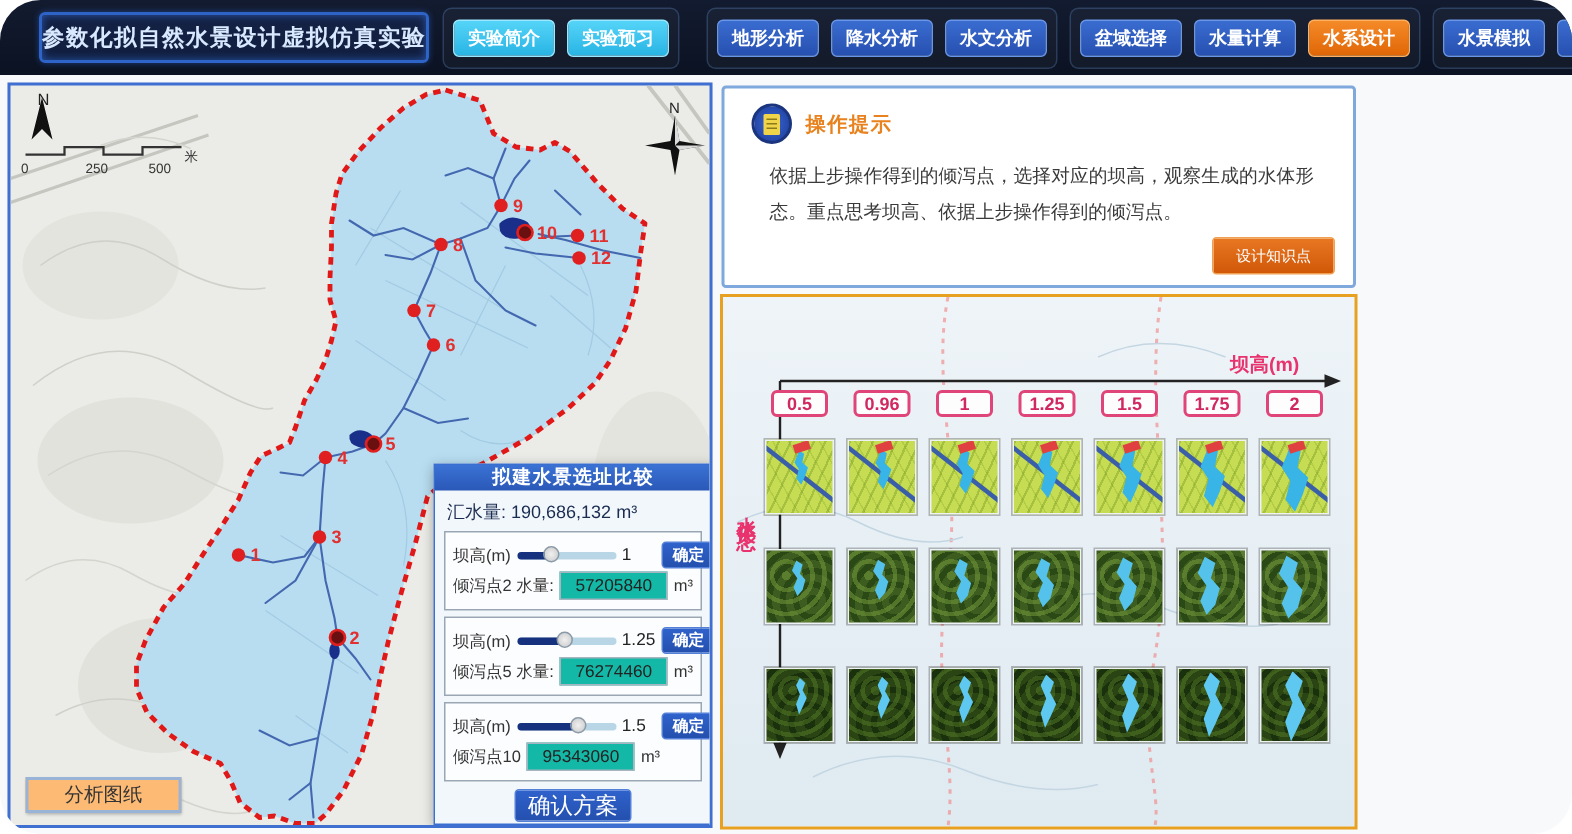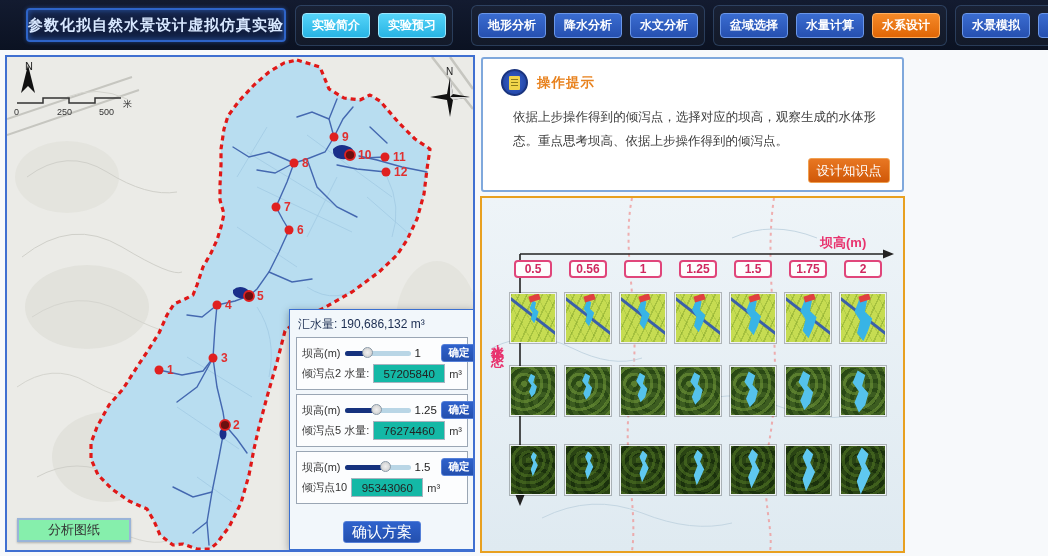--- a/index.html
+++ b/index.html
@@ -1,18 +1,18 @@
 <!DOCTYPE html>
 <html><head>
 <meta charset="utf-8">
 <style>
   * { margin:0; padding:0; box-sizing:border-box; }
   html,body { background:#ffffff; }
   body { font-family:"Liberation Sans", sans-serif; }
-  .app { position:relative; width:1048px; height:556px; background:#f7f9fb; overflow:hidden; }
+  .app { position:relative; width:1048px; height:556px; background:#f7f9fb; overflow:hidden;border-radius:27px; }
 
   
   .header { position:absolute; left:0; top:0; width:1048px; height:50px;
     background:linear-gradient(#131b30,#0b1222); display:flex; align-items:center; padding:0 4px 0 26px; gap:9px; }
   .title-box { width:264px; height:34px; border:2px solid #2e64c8; border-radius:4px;
     background:rgba(25,48,105,.4); box-shadow:0 0 6px rgba(60,130,255,.55) inset, 0 0 4px rgba(60,130,255,.4);
     color:#d8e8ff; font-size:15px; font-weight:bold; letter-spacing:1px;
     display:flex; align-items:center; justify-content:center; white-space:nowrap; }
   .btn-group { display:flex; gap:8px; padding:7px 6px; border:1px solid rgba(120,180,255,.22);
     border-radius:6px; background:rgba(255,255,255,.03); }
@@ -20,22 +20,22 @@
     display:flex; align-items:center; justify-content:center; white-space:nowrap; cursor:pointer; }
   .hbtn.cyan { background:linear-gradient(#55d4f8,#28b4e4); border:1px solid #9ae8ff; }
   .hbtn.blue { background:linear-gradient(#3a6cd0,#2650b0); border:1px solid #6a96e8; }
   .hbtn.active { background:linear-gradient(#f58a28,#e06606); border:1px solid #ffb060; }
   .hdr-divider { width:1px; height:26px; background:rgba(200,220,255,.45); }
 
   
   .map-panel { position:absolute; left:5px; top:55px; width:470px; height:497px;
     border:2px solid #3f6fd1; background:#ebebe7; overflow:hidden; }
   .map-panel svg.map-canvas { position:absolute; left:0; top:0; }
-  .analysis-btn { position:absolute; left:10px; bottom:8px; width:114px; height:24px;
-    background:#86efac; border:2px solid #9ab4d8; box-shadow:0 1px 2px rgba(0,0,0,.25);
+  .analysis-btn { position:absolute; left:10px; bottom:8px; width:104px; height:24px;
+    background:#fdba74; border:2px solid #9ab4d8; box-shadow:0 1px 2px rgba(0,0,0,.25);
     color:#333; font-size:13px; display:flex; align-items:center; justify-content:center; cursor:pointer; }
 
   
   .cmp { position:absolute; left:282px; top:252px; width:186px; height:241px;
     background:#f2f7fb; border:1px solid #3a6fd0; box-shadow:0 2px 8px rgba(0,0,0,.35);
     display:flex; flex-direction:column; }
   .cmp-title { height:22px; background:linear-gradient(#3a72d4,#2a58b8); color:#fff; font-size:12.5px; font-weight:bold;
     display:flex; align-items:center; justify-content:center; letter-spacing:1px; }
   .cmp-total { font-size:12px; color:#1a2c50; padding:6px 8px 2px 8px; white-space:nowrap; }
   .cmp-body { flex:1; padding:2px 6px; display:flex; flex-direction:column; gap:4px; }
@@ -62,21 +62,21 @@
   .tips-head { display:flex; align-items:center; gap:9px; padding:10px 18px 0 18px; }
   .doc-icon { width:27px; height:27px; border-radius:50%; background:radial-gradient(#3a66d0,#1c3c9a);
     border:2px solid #1a347e; display:flex; align-items:center; justify-content:center; }
   .doc-icon .page { width:11px; height:14px; background:#f0d44a; border-radius:1px; position:relative; }
   .doc-icon .page::before { content:""; position:absolute; left:2px; top:3px; width:7px; height:1.5px;
     background:#8a7a1a; box-shadow:0 3px 0 #8a7a1a, 0 6px 0 #8a7a1a; }
   .tips-title { color:#e8821e; font-size:13.5px; font-weight:bold; letter-spacing:1px; }
   .tips-body { padding:10px 26px 0 30px; font-size:12.5px; color:#3a3a3a; line-height:1.9; text-align:justify; }
   .kp-btn { position:absolute; right:12px; bottom:7px; width:82px; height:25px;
     background:linear-gradient(#e87722,#d05808); border:1px solid #f0a050; border-radius:3px;
-    color:#fff; font-size:13px; display:flex; align-items:center; justify-content:center; cursor:pointer; }
+    color:#fff; font-size:10px; display:flex; align-items:center; justify-content:center; cursor:pointer; }
 
   
   .matrix { position:absolute; left:480px; top:196px; width:425px; height:357px;
     border:2px solid #e8a020; background:linear-gradient(#eef4f8,#dfeaf1); overflow:hidden; }
   .matrix svg.mx-bg { position:absolute; left:0; top:0; }
   .mx-xlabel { position:absolute; left:338px; top:36px; color:#e8336e; font-size:13px; font-weight:bold; }
   .mx-ylabel { position:absolute; left:6px; top:136px; color:#e8336e; font-size:13px; font-weight:bold;
     writing-mode:vertical-rl; letter-spacing:3px; }
   .hval { position:absolute; top:62px; width:38px; height:18px; background:#fdfdfd; border:2px solid #e0457a;
     border-radius:4px; color:#d02860; font-size:12px; font-weight:bold;
@@ -295,20 +295,21 @@
         <text x="-4" y="-22" font-size="10" fill="#222">N</text>
         <polygon points="0,-20 3,-3 20,0 3,3 0,20 -3,3 -20,0 -3,-3" fill="#111"></polygon>
         <polygon points="0,-20 3,-3 0,0" fill="#fff" opacity="0.85"></polygon>
         <polygon points="20,0 3,3 0,0" fill="#fff" opacity="0.85"></polygon>
       </g>
     </svg>
 
     <div class="analysis-btn">分析图纸</div>
 
     <div class="cmp">
+      <div class="cmp-title">拟建水景选址比较</div>
       <div class="cmp-total">
         <span>汇水量:</span>
         <span>190,686,132 m³</span>
       </div>
       <div class="cmp-body" id="cmp-rows">
           <div class="cmp-row">
             <div class="cmp-line">
               <span class="cmp-label">坝高(m)</span>
               <span class="slider">
                 <span class="fill" style="width: 34%;"></span>
@@ -393,21 +394,21 @@
         <div class="hval" style="left: 32px;">0.5</div>
         <div class="thumb r0" style="left: 28px; top: 95px;">
           <div class="water" style="transform: scale(0.52);"></div>
         </div>
         <div class="thumb r1" style="left: 28px; top: 168px;">
           <div class="water" style="transform: scale(0.58);"></div>
         </div>
         <div class="thumb r2" style="left: 28px; top: 247px;">
           <div class="water" style="transform: scale(0.55);"></div>
         </div>
-        <div class="hval" style="left: 87px;">0.56</div>
+        <div class="hval" style="left: 87px;">0.96</div>
         <div class="thumb r0" style="left: 83px; top: 95px;">
           <div class="water" style="transform: scale(0.605);"></div>
         </div>
         <div class="thumb r1" style="left: 83px; top: 168px;">
           <div class="water" style="transform: scale(0.655);"></div>
         </div>
         <div class="thumb r2" style="left: 83px; top: 247px;">
           <div class="water" style="transform: scale(0.635);"></div>
         </div>
         <div class="hval" style="left: 142px;">1</div>

